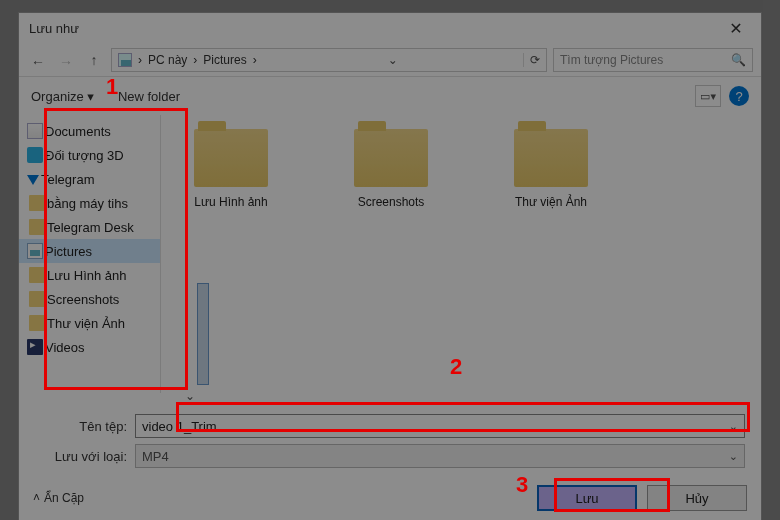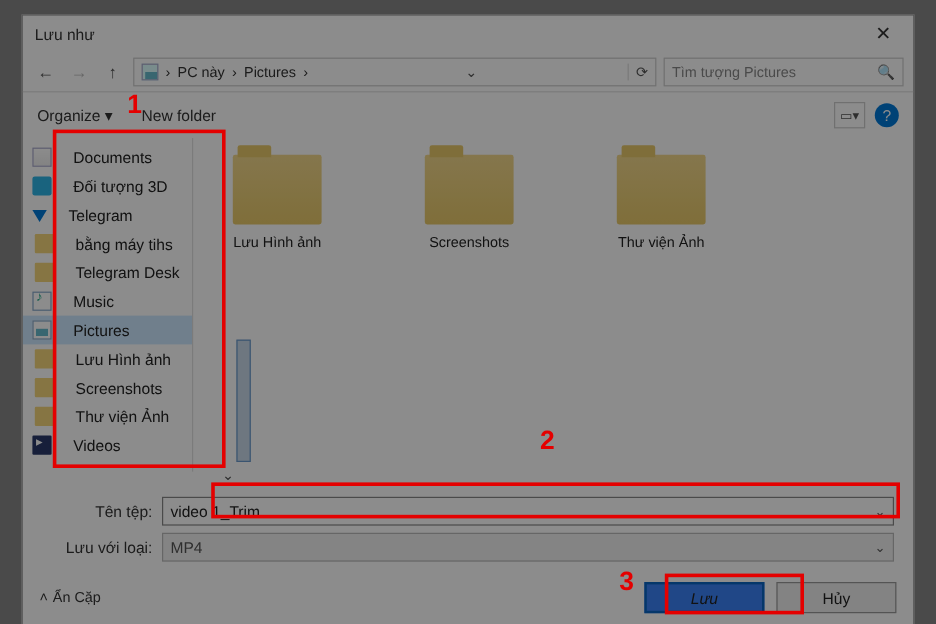--- a/index.html
+++ b/index.html
@@ -31,21 +31,21 @@
     font-size: 13px; color: #333;
   }
   .toolbar .right { margin-left: auto; display: flex; gap: 8px; align-items: center; }
   .viewbtn { width: 26px; height: 22px; border: 1px solid #ccc; display: inline-flex; align-items: center; justify-content: center; font-size: 11px; color: #555; }
   .help { width: 20px; height: 20px; border-radius: 50%; background: #0078d7; color: #fff; display: inline-flex; align-items: center; justify-content: center; font-size: 13px; }
   .body { display: flex; height: 278px; }
   .sidebar {
     width: 142px; padding: 4px 0; font-size: 13px; color: #222;
     border-right: 1px solid #e0e0e0; overflow: hidden;
   }
-  .tree-item { display: flex; align-items: center; height: 24px; padding: 0 6px 0 8px; gap: 18px; white-space: nowrap; }
+  .tree-item { display: flex; align-items: center; height: 24px; padding: 0 6px 0 8px; gap: 2px; white-space: nowrap; }
   .tree-item.sel { background: #cde8ff; }
   .tree-item.sub { padding-left: 10px; }
   .ico { width: 16px; height: 16px; display: inline-block; }
   .ico.doc { background: linear-gradient(#fff,#eee); border: 1px solid #aac; }
   .ico.obj3d { background: #2fb4e6; border-radius: 2px; }
   .ico.dl { width: 0; height: 0; border-left: 6px solid transparent; border-right: 6px solid transparent; border-top: 10px solid #0078d7; margin-top: 2px; }
   .ico.fold { background: #f5d67b; border-radius: 1px; }
   .ico.music { background: #fff; border: 1px solid #8ac; position: relative; }
   .ico.music::after { content: "♪"; position: absolute; left: 2px; top: -2px; font-size: 11px; color: #2a8; }
   .ico.pic { background: #fff; border: 1px solid #8ac; position: relative; }
@@ -78,21 +78,21 @@
   .footer {
     position: absolute; bottom: 8px; left: 0; right: 0; height: 42px;
     display: flex; align-items: center; padding: 0 14px; gap: 10px;
   }
   .footer .hide { font-size: 12px; color: #333; display: flex; align-items: center; gap: 4px; }
   .footer .spacer { flex: 1; }
   .btn {
     min-width: 100px; height: 26px; border: 1px solid #999; background: #eee;
     display: inline-flex; align-items: center; justify-content: center; font-size: 13px; color: #222;
   }
-  .btn.primary { border: 2px solid #0a64c2; background: #3b82f6; font-style: italic; }
+  .btn.primary { border: 2px solid #0a64c2; background: #c4b5fd; }
   
   .hl { position: absolute; border: 3px solid #e40000; pointer-events: none; z-index: 60; }
   .hl1 { left: 44px; top: 108px; width: 144px; height: 282px; }
   .hl2 { left: 176px; top: 402px; width: 574px; height: 30px; }
   .hl3 { left: 554px; top: 478px; width: 116px; height: 34px; }
   .num { position: absolute; color: #e40000; font-weight: 700; font-size: 22px; z-index: 61; }
   .n1 { left: 106px; top: 74px; }
   .n2 { left: 450px; top: 354px; }
   .n3 { left: 516px; top: 472px; }
 </style>
@@ -150,24 +150,20 @@
           <span>Telegram</span>
         </div>
         <div class="tree-item sub">
           <span class="ico fold"></span>
           <span>bằng máy tihs</span>
         </div>
         <div class="tree-item sub">
           <span class="ico fold"></span>
           <span>Telegram Desk</span>
         </div>
-        <div class="tree-item">
-          <span class="ico music"></span>
-          <span>Music</span>
-        </div>
         <div class="tree-item sel">
           <span class="ico pic"></span>
           <span>Pictures</span>
         </div>
         <div class="tree-item sub">
           <span class="ico fold"></span>
           <span>Lưu Hình ảnh</span>
         </div>
         <div class="tree-item sub">
           <span class="ico fold"></span>

